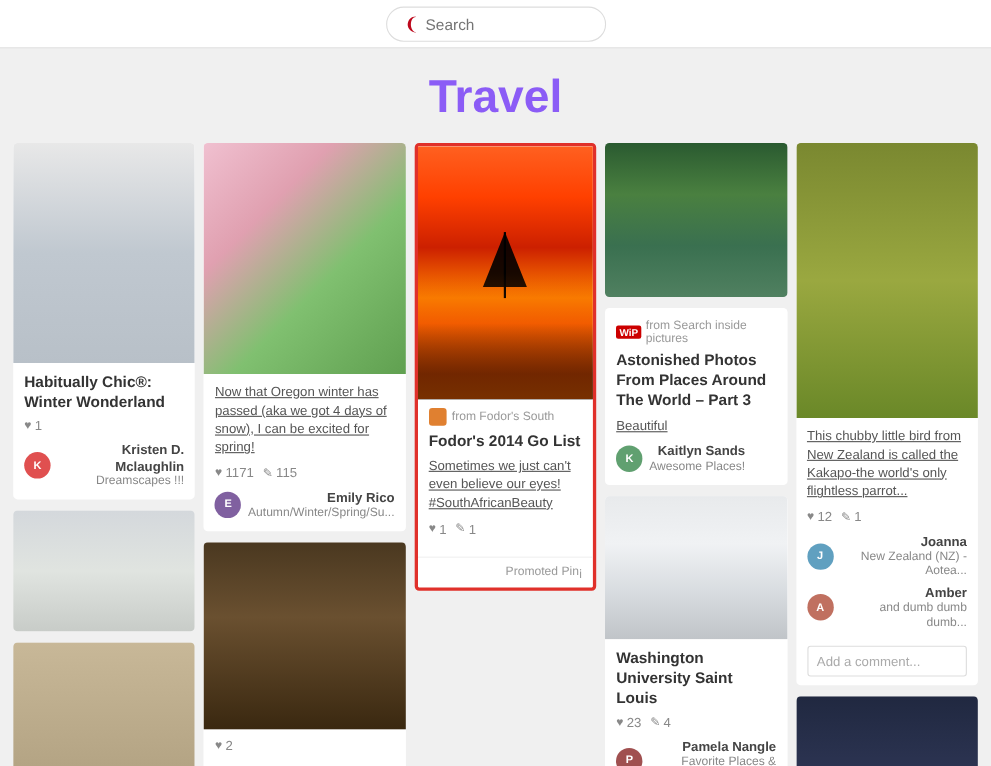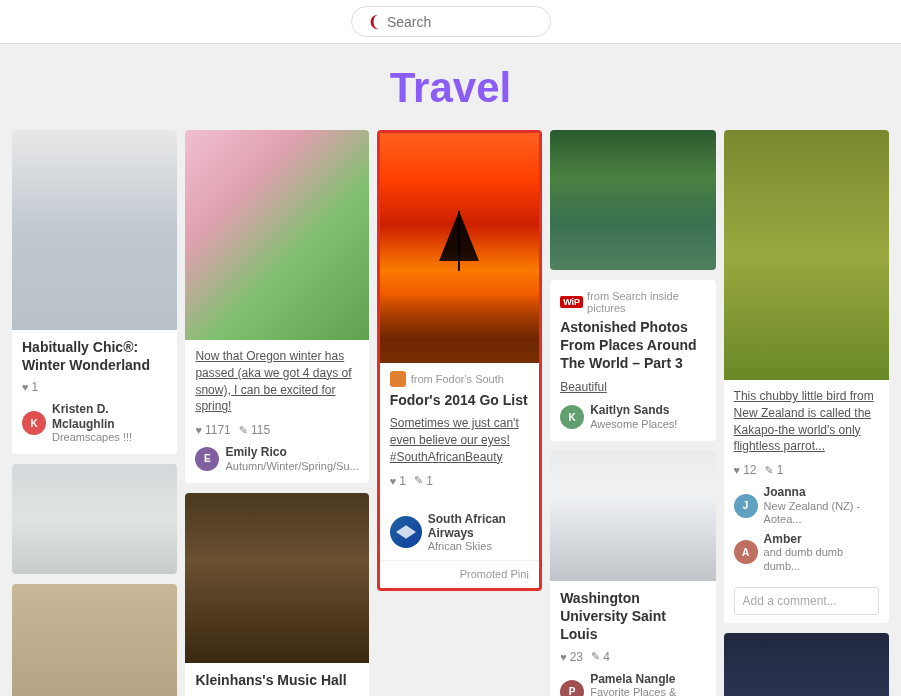--- a/index.html
+++ b/index.html
@@ -129,21 +129,21 @@
       height: 24px;
       border-radius: 50%;
       flex-shrink: 0;
       display: flex;
       align-items: center;
       justify-content: center;
       font-size: 10px;
       color: #fff;
       font-weight: bold;
     }
-    .pinner-info { display: flex; flex-direction: column; }
+    .pinner-info { display: flex; flex-direction: column; text-align: right; }
     .pinner-name { font-weight: bold; font-size: 12px; color: #444; line-height: 1.2; }
     .pinner-sub { font-size: 11px; color: #888; line-height: 1.2; }
 
     
     .promoted-row {
       display: flex;
       align-items: center;
       justify-content: flex-end;
       padding: 6px 10px;
       border-top: 1px solid #f0f0f0;
@@ -333,21 +333,20 @@
             <span class="pinner-name">Emily Rico</span>
             <span class="pinner-sub">Autumn/Winter/Spring/Su...</span>
           </div>
         </div>
       </div>
     </div>
 
     <div class="pin-card">
       <div class="img-concert-hall"></div>
       <div class="pin-body">
-        <div class="pin-title">Kleinhans's Music Hall</div>
         <div class="pin-stats">
           <span class="stat">
             <span class="stat-icon">♥</span>
             <span>2</span>
           </span>
         </div>
 
       </div>
     </div>
 
@@ -372,31 +371,20 @@
           <span class="stat">
             <span class="stat-icon">♥</span>
             <span>1</span>
           </span>
           <span class="stat">
             <span class="stat-icon">✎</span>
             <span>1</span>
           </span>
         </div>
       </div>
-      <div class="advertiser-row">
-        <div class="advertiser-logo" style="background: linear-gradient(135deg, #2060a0, #1040a0); width:32px; height:32px;">
-          <svg width="20" height="14" viewBox="0 0 30 20">
-            <path d="M0,10 L15,0 L30,10 L15,20 Z" fill="#fff" opacity="0.8"></path>
-          </svg>
-        </div>
-        <div class="advertiser-info">
-          <div class="adv-name">South African Airways</div>
-          <div class="adv-sub">African Skies</div>
-        </div>
-      </div>
       <div class="promoted-row">
         <span>Promoted Pin</span>
         <span>ℹ</span>
       </div>
     </div>
 
   </div>
 
   <div class="column">
 

